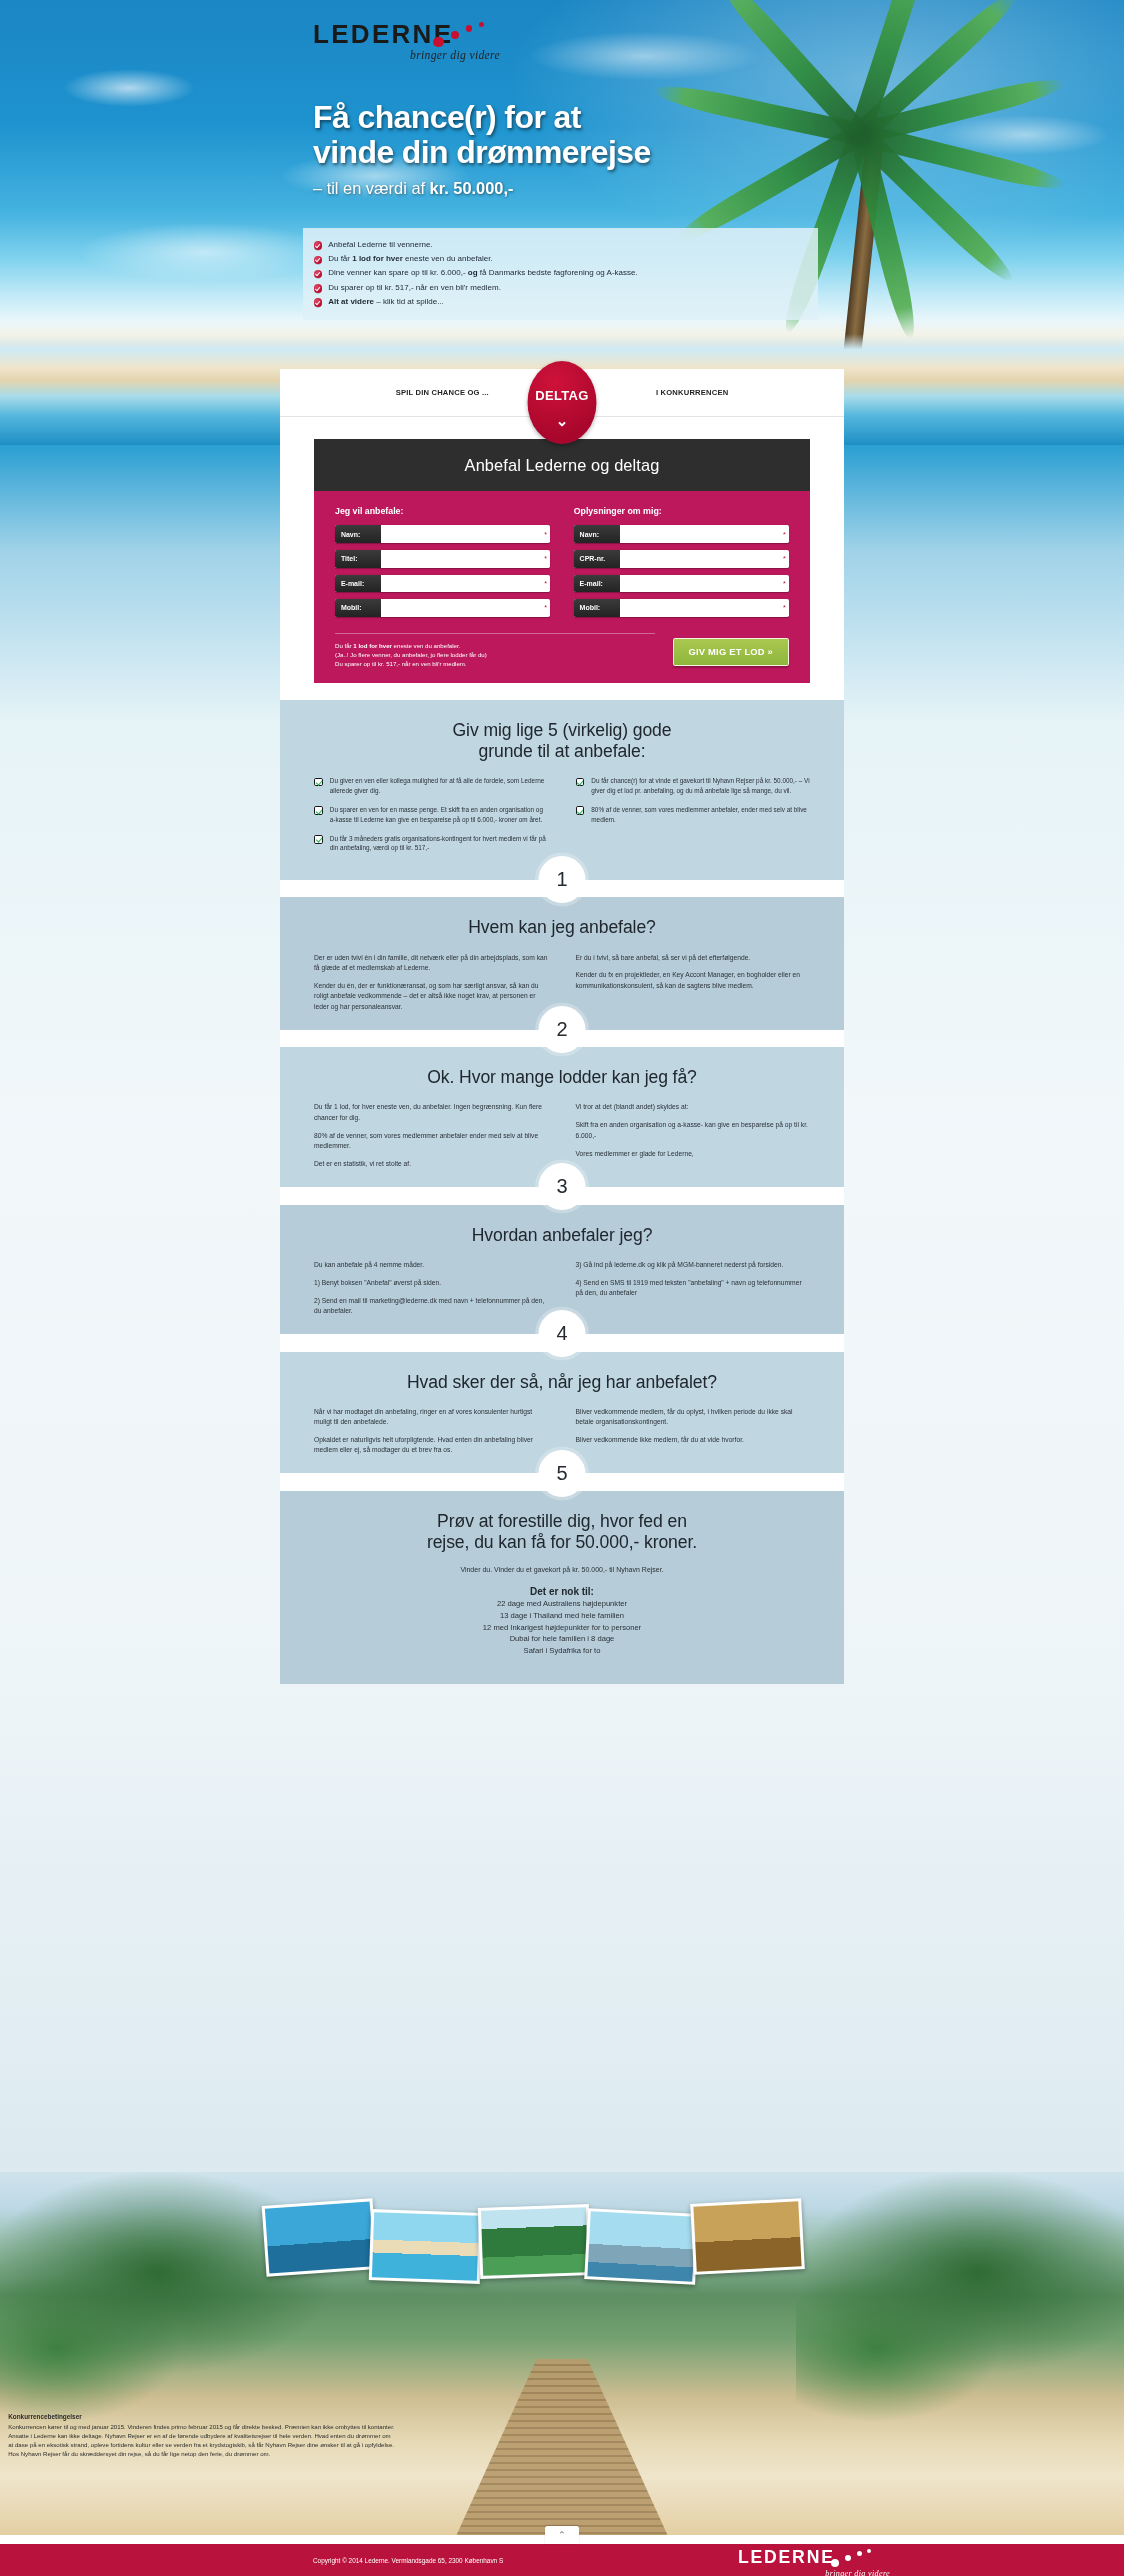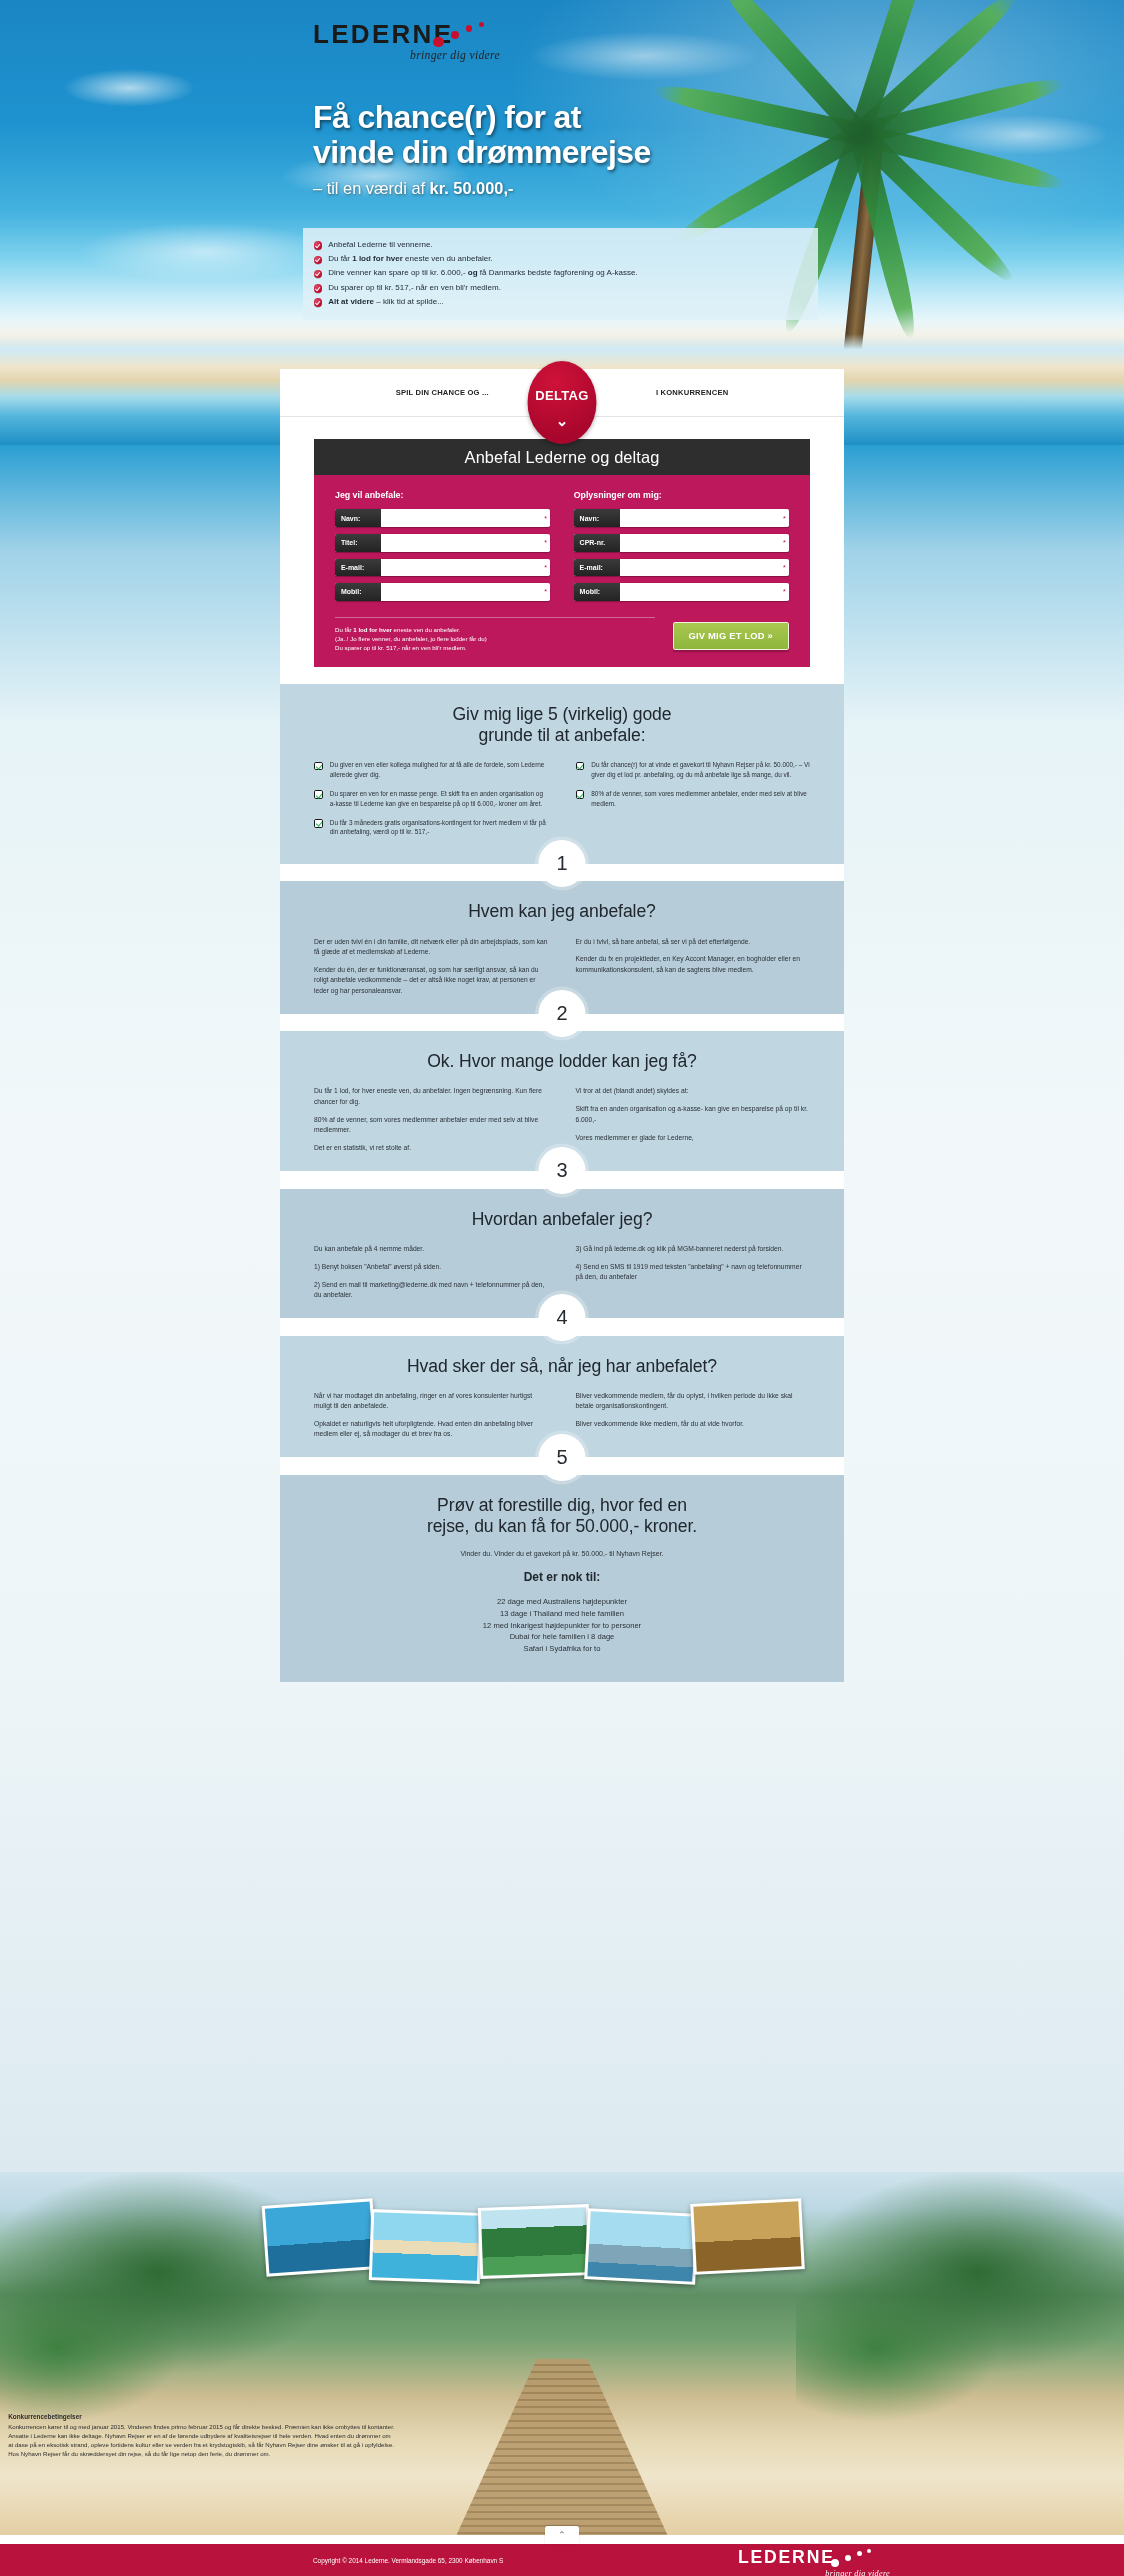--- a/index.html
+++ b/index.html
@@ -136,21 +136,21 @@
     background: radial-gradient(circle at 40% 25%, #cf1239, #a8062c 75%);
     box-shadow: 0 1.8px 4.7px rgba(0,0,0,.3);
     display:flex; flex-direction:column; align-items:center; justify-content:center;
     color:#fff;
   }
   .deltag .lbl { font-size:13px; font-weight:700; letter-spacing:0.3px; margin-top:10.5px; }
   .deltag .chev { font-size:15px; line-height:1; margin-top:9.4px; font-weight:700; }
 
   .form-wrap { padding: 22px 34px 0 34px; background:#fff; }
   .form-head {
-    background:#2e2e2e; color:#fff; height:36px;
+    background:#2e2e2e; color:#fff; height:52px;
     display:flex; align-items:center; justify-content:center;
     font-size:16.4px; font-weight:400; letter-spacing:0.1px;
   }
   .form-body { background:#be185d; padding: 15px 21px 14px 21px; }
   .form-cols { display:flex; gap:23.4px; }
   .form-col { flex:1 1 0; }
   .col-title { color:#fff; font-size:8.8px; font-weight:700; margin-bottom:9.4px; }
   .field {
     display:flex; align-items:stretch; height:17.6px; margin-bottom:7px;
     background:#fff; border-radius:1.8px; overflow:hidden;
@@ -214,21 +214,21 @@
     width:47px; height:47px; border-radius:50%; background:#fff;
     display:flex; align-items:center; justify-content:center;
     font-size:20px; color:#252b31; font-weight:400; z-index:5;
     box-shadow: 0 0 0 3.5px rgba(255,255,255,.25);
   }
   .sect-gap { height:17.6px; background:#fff; }
 
   .prize { text-align:center; }
   .prize h2 { margin-bottom:13px; }
   .prize .vinder { font-size:7px; color:#2a3138; margin-bottom:13px; }
-  .prize .detnok { font-size:12px; font-weight:700; color:#20272e; margin-bottom:12px; }
+  .prize .detnok { font-size:10px; font-weight:700; color:#20272e; margin-bottom:1px; }
   .prize .plist { font-size:7.6px; color:#2a3138; line-height:1.55; }
 
   
   .photostrip {
     position:absolute; left:258px; top:2193px; width:609px; height:88px;
     z-index:6;
   }
   .photo {
     position:absolute; width:111px; height:71px; background:#fff;
     padding:2.9px; box-shadow: 0 1.8px 5.3px rgba(0,0,0,.35);

